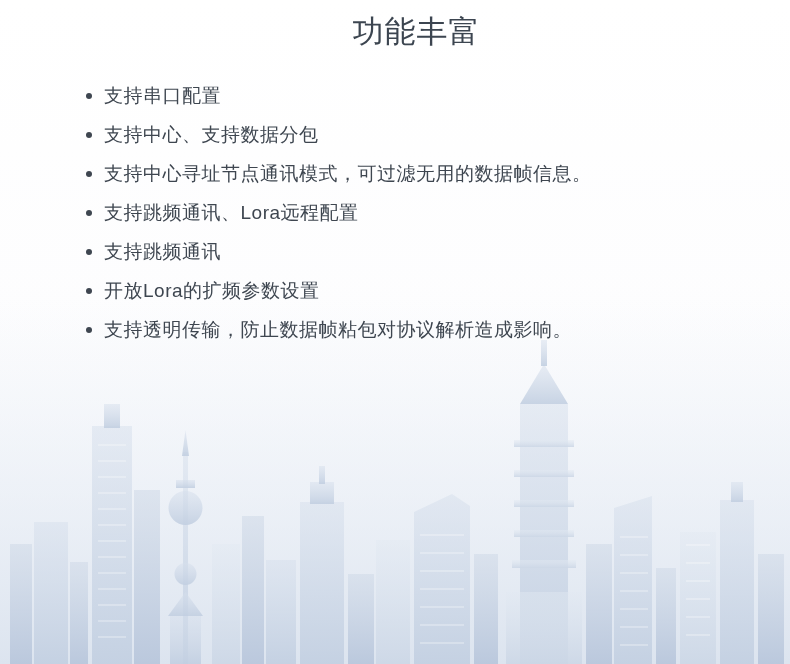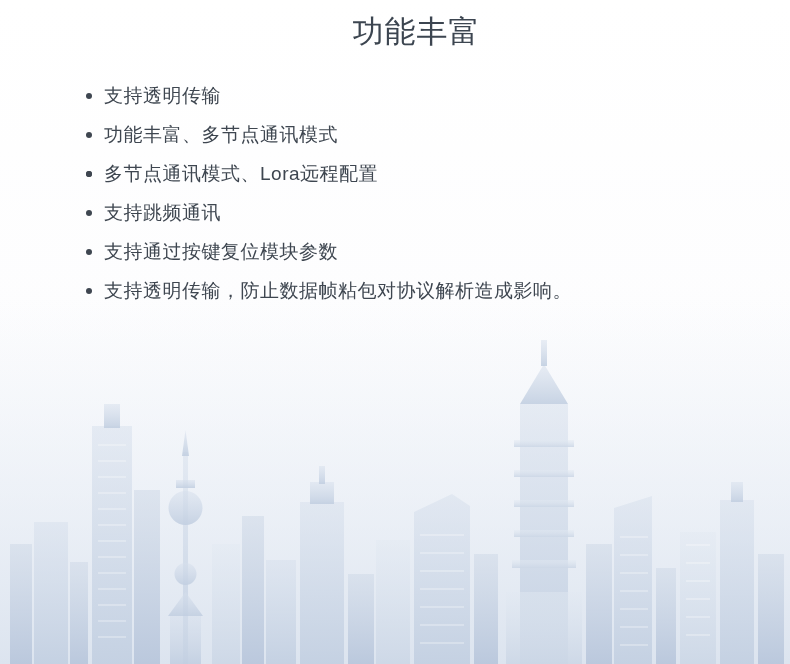--- a/index.html
+++ b/index.html
@@ -198,40 +198,41 @@
       <rect x="686" y="390" width="24" height="2"></rect>
     </g>
   </svg>
 
   <div class="content">
     <div class="title">功能丰富</div>
 
     <ul class="feature-list">
       <li>
         <span class="bullet"></span>
-        <span>支持透明传输</span>
-      </li>
-      <li>
-        <span class="bullet"></span>
-        <span>功能丰富、多节点通讯模式</span>
-      </li>
-      <li>
-        <span class="bullet"></span>
-      </li>
-      <li>
-        <span class="bullet"></span>
-        <span>多节点通讯模式、Lora远程配置</span>
+        <span>支持串口配置</span>
+      </li>
+      <li>
+        <span class="bullet"></span>
+        <span>支持中心、支持数据分包</span>
+      </li>
+      <li>
+        <span class="bullet"></span>
+        <span>支持中心寻址节点通讯模式，可过滤无用的数据帧信息。</span>
+      </li>
+      <li>
+        <span class="bullet"></span>
+        <span>支持跳频通讯、Lora远程配置</span>
       </li>
       <li>
         <span class="bullet"></span>
         <span>支持跳频通讯</span>
       </li>
       <li>
         <span class="bullet"></span>
-        <span>支持通过按键复位模块参数</span>
+        <span>开放Lora的扩频参数设置</span>
       </li>
       <li>
         <span class="bullet"></span>
         <span>支持透明传输，防止数据帧粘包对协议解析造成影响。</span>
       </li>
     </ul>
   </div>
 </div>
 
 </body></html>

